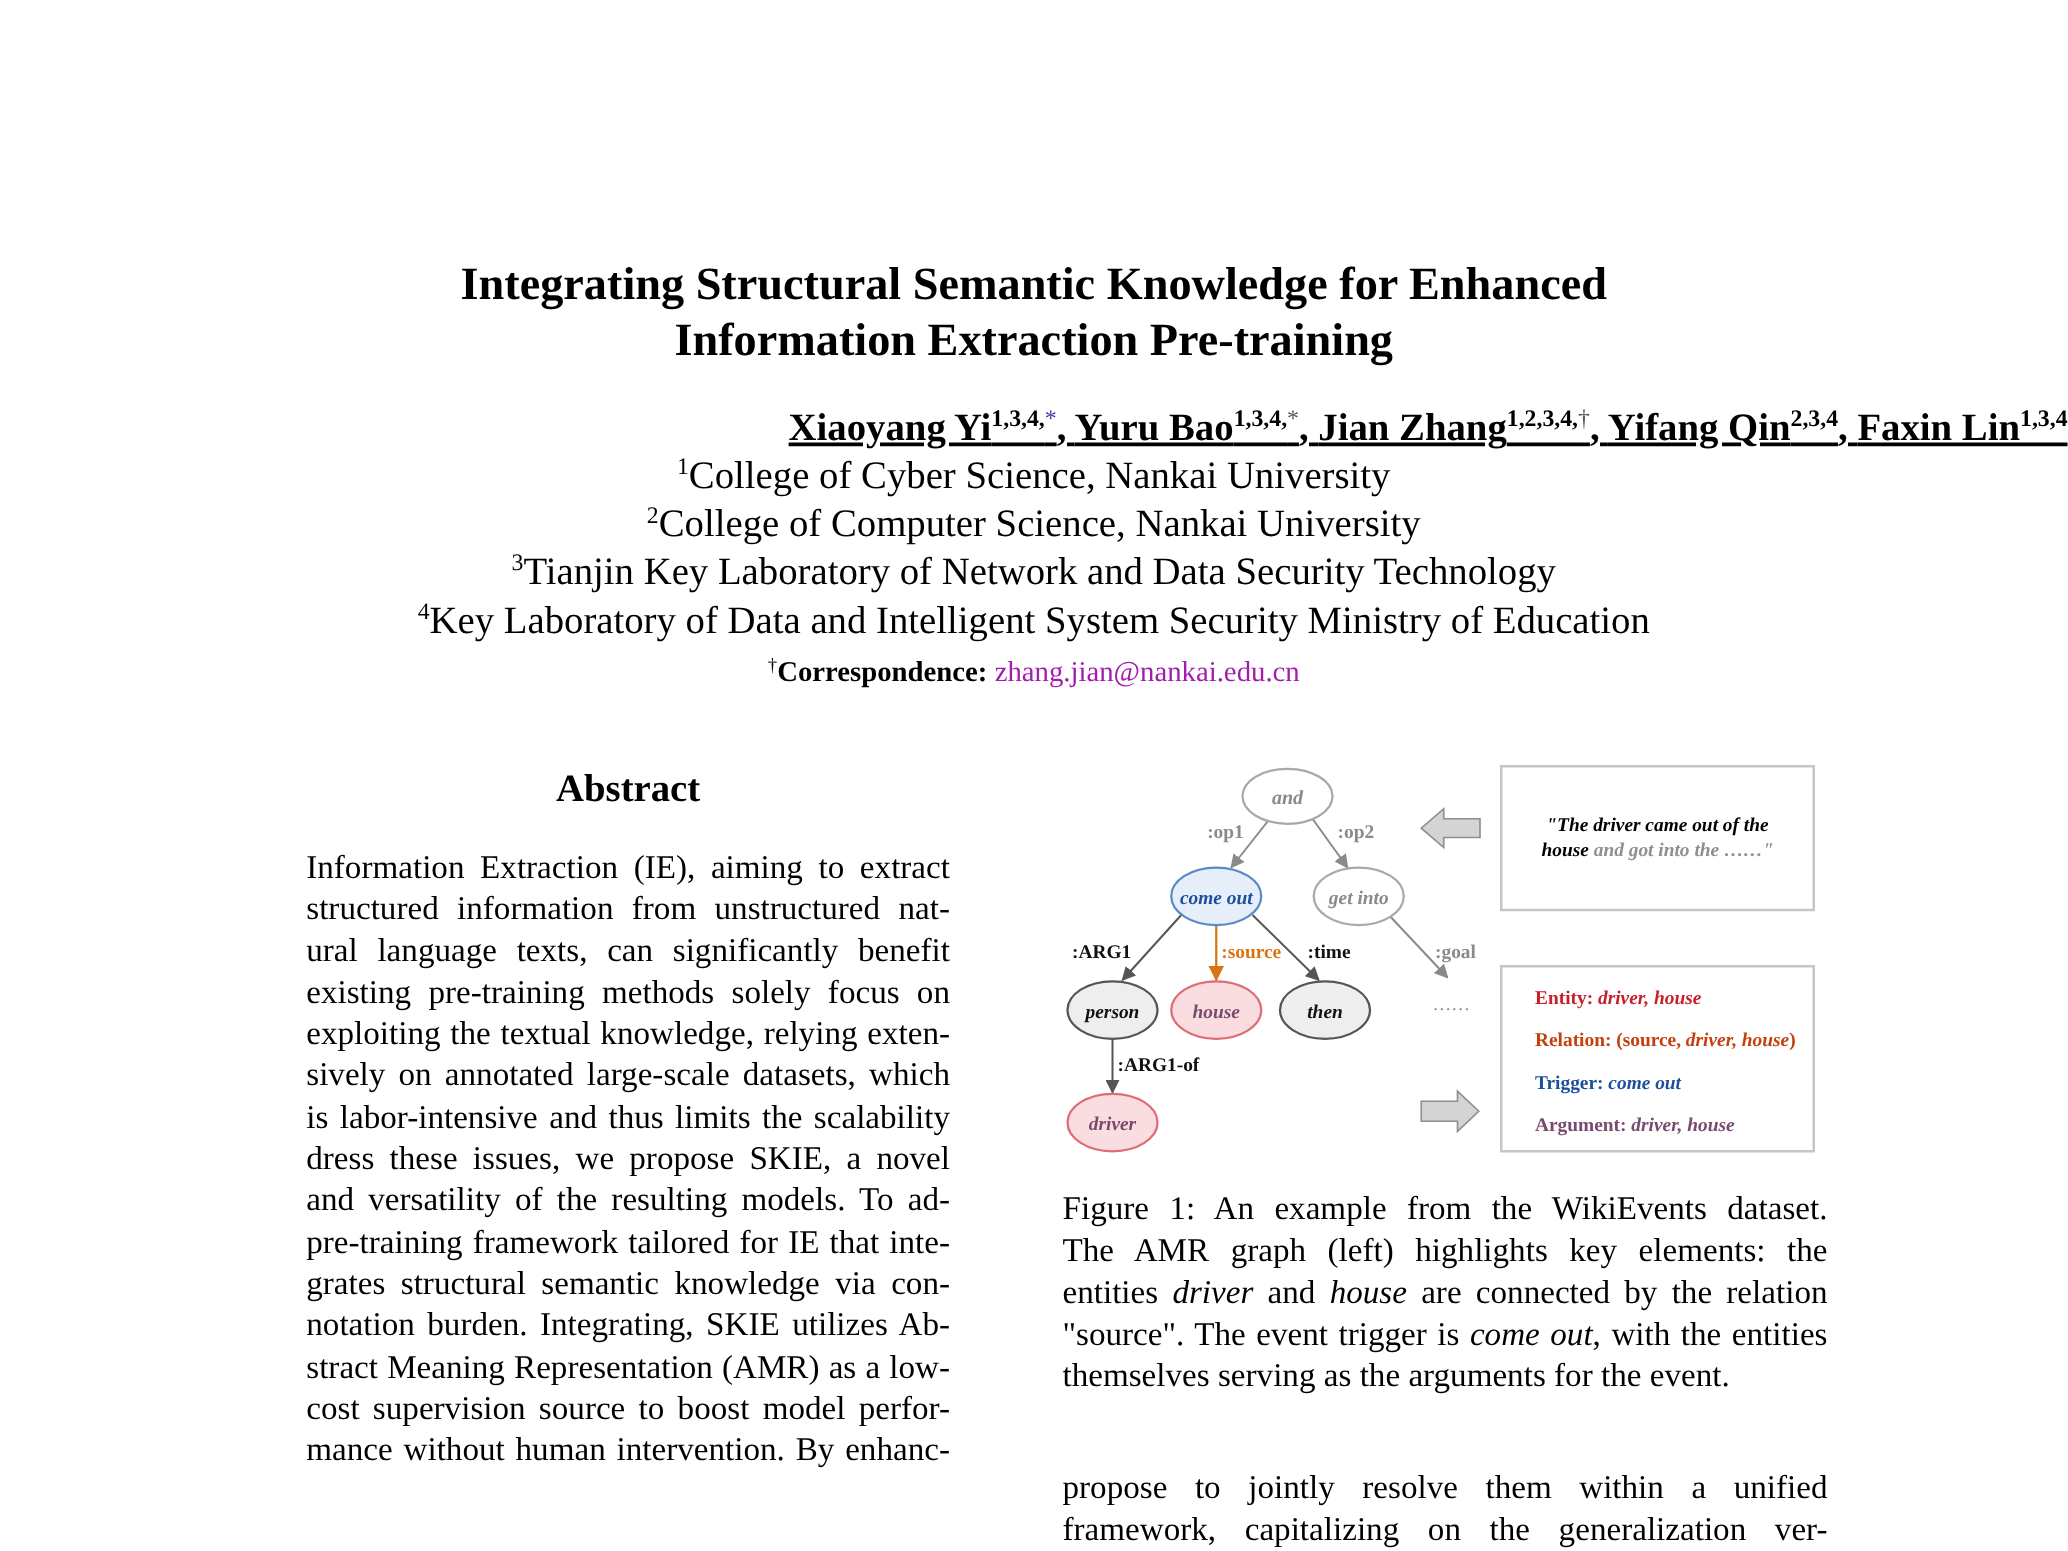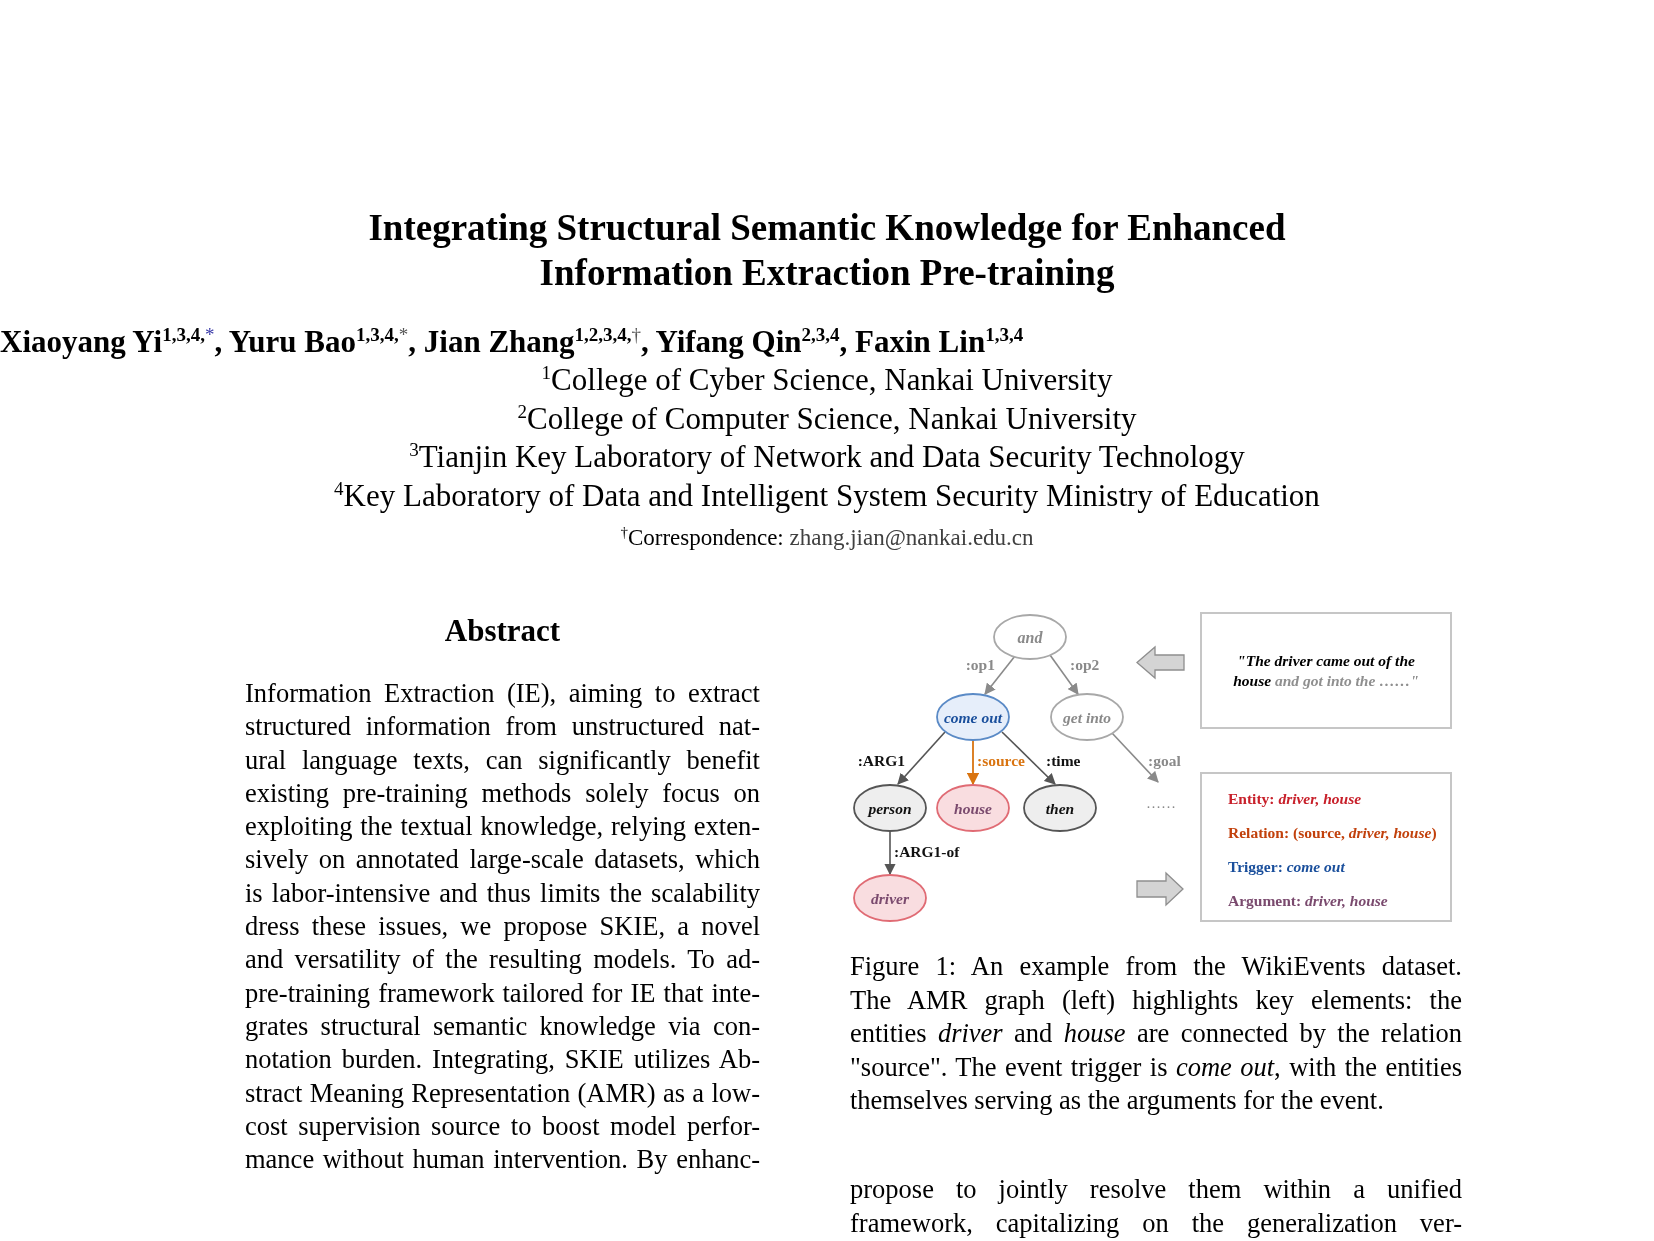--- a/index.html
+++ b/index.html
@@ -1,28 +1,28 @@
 <!DOCTYPE html>
 <html><head>
 <meta charset="utf-8">
 <style>
   html, body { margin: 0; padding: 0; background: #ffffff; }
   body { width: 1654px; height: 1241px; position: relative; overflow: hidden; font-family: "Liberation Serif", "DejaVu Serif", serif; color: #000; }
   .abs { position: absolute; }
   .title { left: 0; width: 1654px; text-align: center; font-weight: bold; font-size: 37px; line-height: 45px; top: 205px; }
-  .authors { left: 0; width: 1654px; text-align: left; font-weight: bold; font-size: 31px; top: 323px; line-height: 38px; white-space: nowrap; }
+  .authors { left: 0; width: 1654px; text-align: right; font-weight: bold; font-size: 31px; top: 323px; line-height: 38px; white-space: nowrap; text-decoration: underline; }
   .authors sup { font-size: 19px; font-weight: bold; vertical-align: 11px; line-height: 0; }
   .authors .star-blue { color: #3a3aa8; font-weight: normal; }
   .authors .mark-gray { color: #555; font-weight: normal; }
   .affils { left: 0; width: 1654px; text-align: center; font-size: 31px; line-height: 38.5px; top: 361px; }
   .affils sup { font-size: 19px; vertical-align: 11px; line-height: 0; }
   .corr { left: 0; width: 1654px; text-align: center; font-size: 23px; top: 523px; line-height: 30px; }
   .corr sup { font-size: 15px; vertical-align: 8px; line-height: 0; }
-  .corr .label { font-weight: normal; margin-top: 16px; }
-  .corr .email { color: #404040; text-decoration: none; }
+  .corr .label { font-weight: bold; margin-top: 16px; }
+  .corr .email { color: #a21caf; text-decoration: none; }
   .abstract-h { left: 245px; width: 515px; text-align: center; font-weight: bold; font-size: 31px; top: 612px; line-height: 38px; }
   .col-left { left: 245px; width: 515px; top: 677px; font-size: 26.5px; line-height: 33.3px; text-align: justify; }
   .col-left .ln, .caption .ln, .col-right .ln { display: block; white-space: nowrap; text-align-last: justify; }
   .col-left .ln.last, .caption .ln.last { text-align-last: left; }
   .caption { left: 850px; width: 612px; top: 950px; font-size: 26.5px; line-height: 33.5px; }
   .col-right { left: 850px; width: 612px; top: 1173px; font-size: 26.5px; line-height: 33.5px; }
   .fig { left: 840px; top: 600px; width: 620px; height: 340px; }
   .box { border: 2px solid #c6c6c6; box-sizing: border-box; background: #fff; }
   .sentence-box { left: 1200px; top: 612px; width: 252px; height: 117px; display: flex; align-items: center; justify-content: center; text-align: center; font-style: italic; font-weight: bold; font-size: 15.5px; line-height: 20px; }
   .sentence-box .gray { color: #8f8f8f; }

